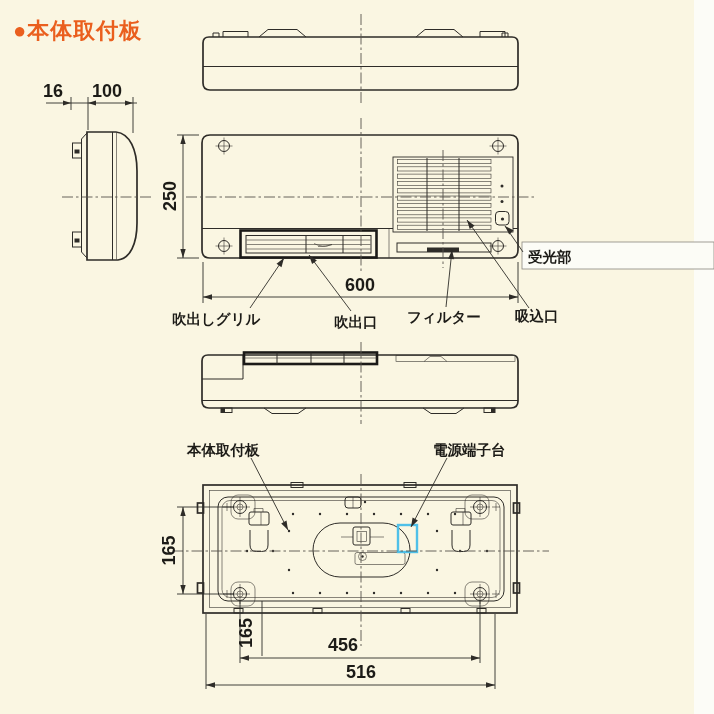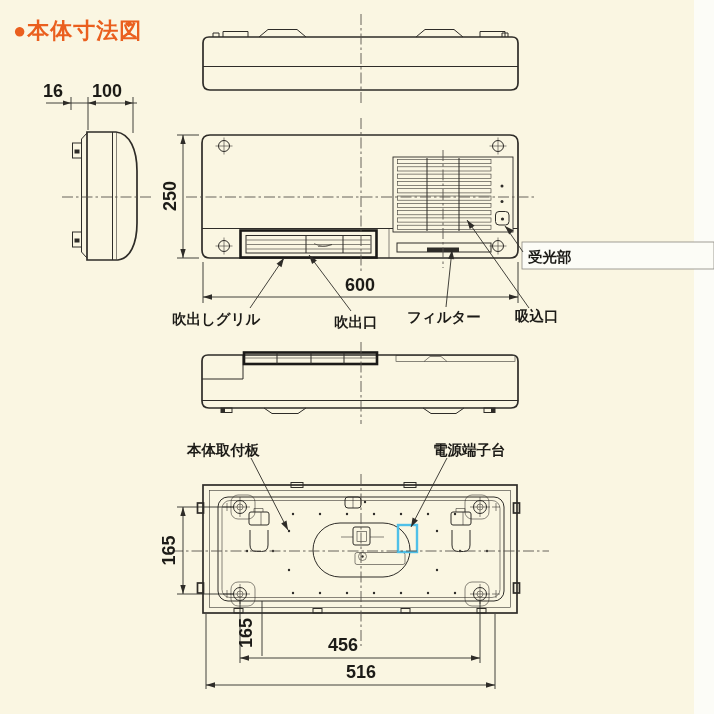--- a/index.html
+++ b/index.html
@@ -19,21 +19,21 @@
   .bgfill{fill:#faf6e2;stroke:#2e2c28;stroke-width:0.9;}
   .dimtxt{font:bold 18px "Liberation Sans", sans-serif;fill:#1c1b17;}
   .lbl{font:bold 14.5px "Liberation Sans", sans-serif;fill:#1c1b17;}
   .callout{fill:#fcfcf6;stroke:#8a877f;stroke-width:0.8;}
   .blue{fill:none;stroke:#4fc0e8;stroke-width:2.4;}
 </style>
 </head>
 <body>
 
 <div class="edge-strip"></div>
-<div class="page-title">●本体寸法図</div>
+<div class="page-title">●本体取付板</div>
 
 <svg width="714" height="714" viewBox="0 0 714 714">
 <defs>
   <g id="scr">
     <circle r="5.5" class="ln"></circle>
     <line x1="-8.5" y1="0" x2="8.5" y2="0" class="thin"></line>
     <line x1="0" y1="-8.5" x2="0" y2="8.5" class="thin"></line>
   </g>
   <g id="scr2">
     <circle r="6.5" class="ln"></circle>

